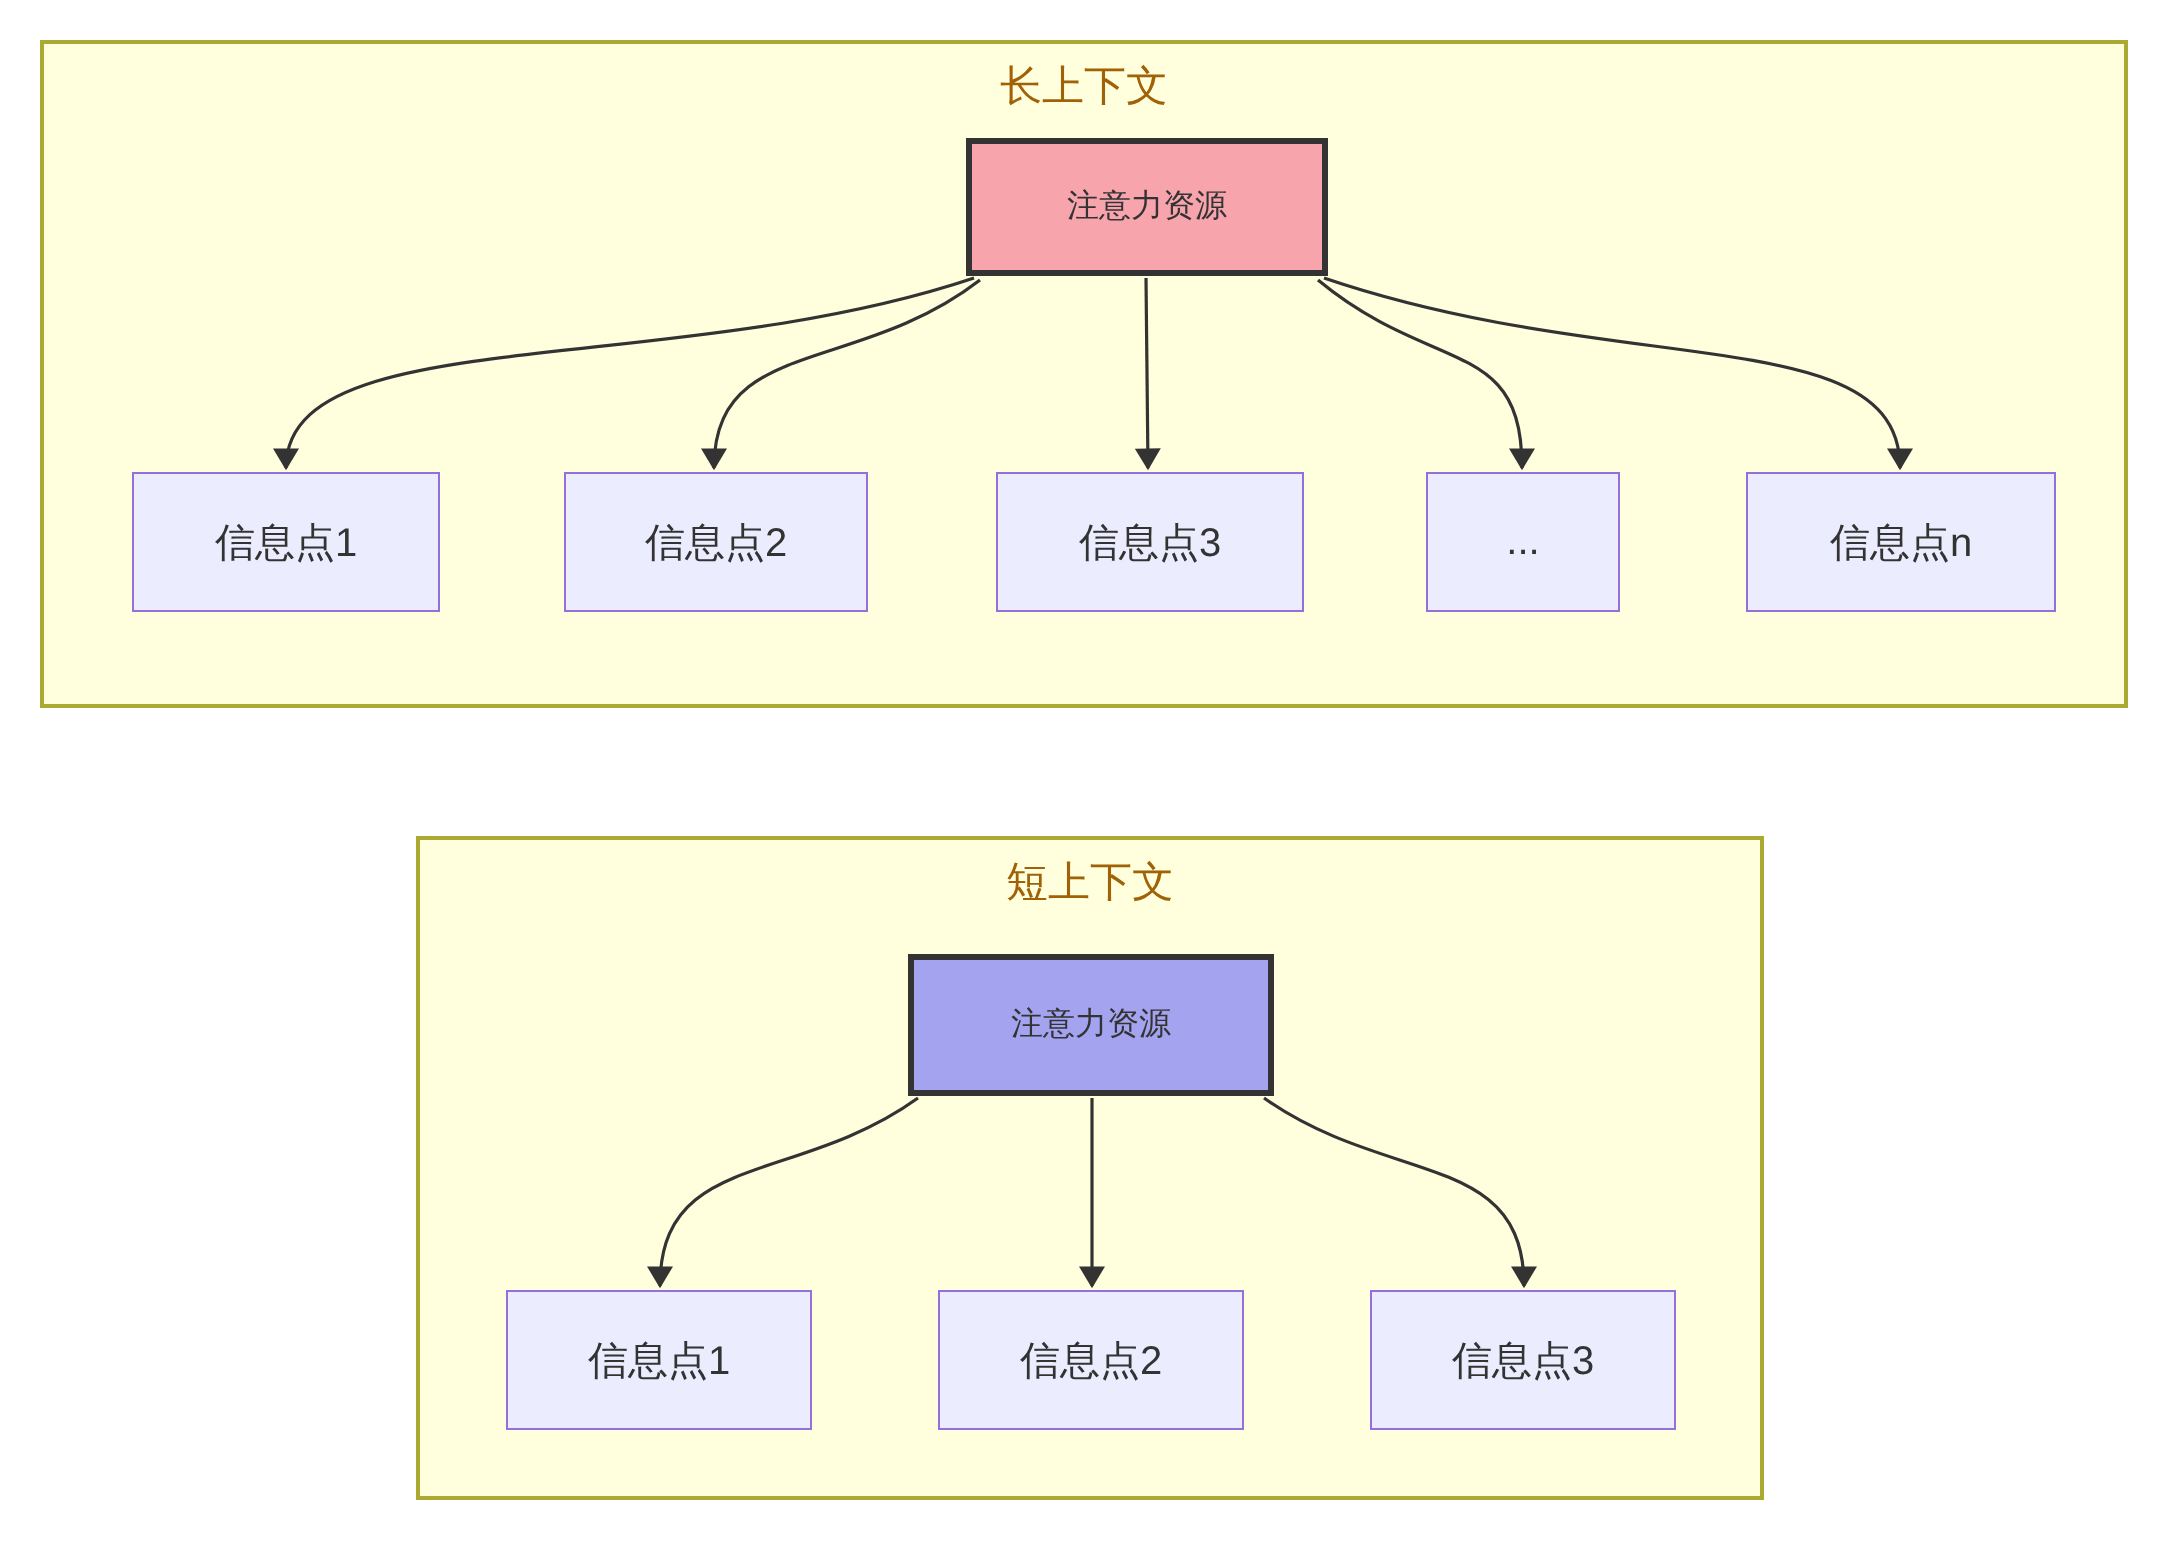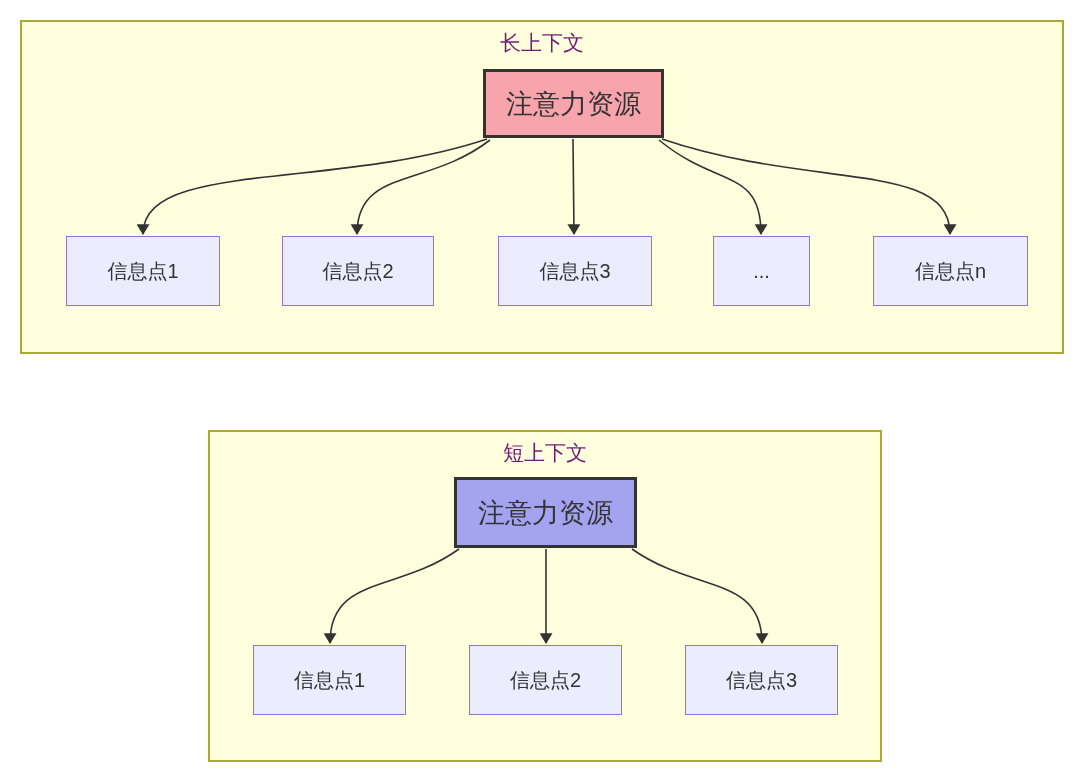--- a/index.html
+++ b/index.html
@@ -12,38 +12,38 @@
   .canvas { position: relative; width: 1080px; height: 774px; overflow: hidden; }
   .edges  { position: absolute; left: 0; top: 0; pointer-events: none; }
 
   .panel {
     position: absolute;
     background: #ffffde;
     border: 2px solid #aaaa33;
     box-sizing: border-box;
   }
   .panel-long  { left: 20px;  top: 20px;  width: 1044px; height: 334px; }
-  .panel-short { left: 208px; top: 430px; width: 674px;  height: 332px; }
+  .panel-short { left: 208px; top: 418px; width: 674px;  height: 332px; }
 
   .panel-title {
     position: absolute; left: 0; right: 0; top: 7px;
     text-align: center;
     font-size: 21px;
-    color: #701a75;
+    color: #a16207;
   }
 
   .node {
     position: absolute;
     box-sizing: border-box;
     display: flex; align-items: center; justify-content: center;
     font-size: 20px;
     color: #333333;
     background: #ececff;
   }
-  .source { border: 3px solid #333333; font-size: 27px; }
+  .source { border: 3px solid #333333; font-size: 16px; }
   .target { border: 1.5px solid #9370db; text-align: center; }
 </style>
 </head>
 <body>
 
 <div class="canvas">
 
   <section class="panel panel-long">
     <div class="panel-title">长上下文</div>
   </section>

